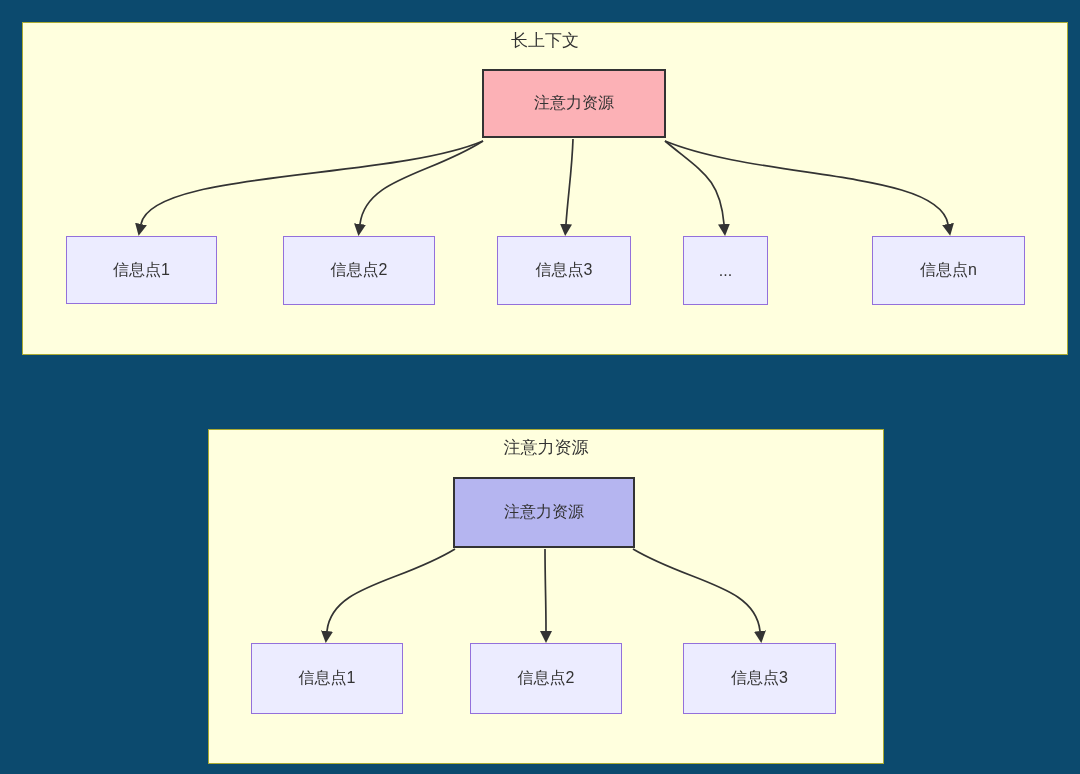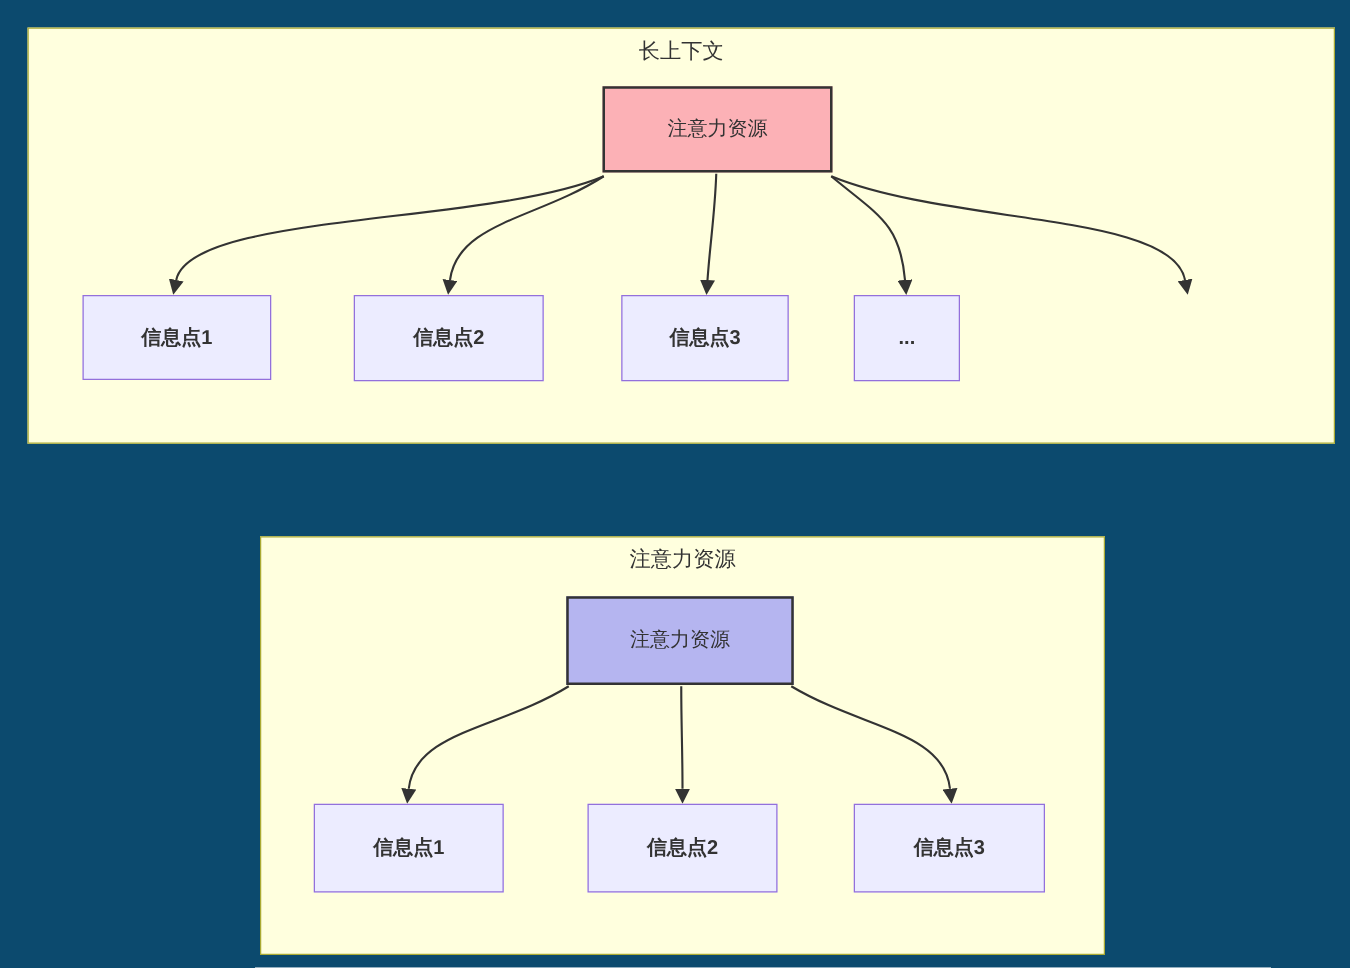--- a/index.html
+++ b/index.html
@@ -38,21 +38,20 @@
     justify-content: center;
     font-size: 16px;
     color: #333333;
   }
   .root-node {
     border: 2px solid #333333;
   }
   .info-node {
     background: #ececff;
     border: 1.5px solid #9370db;
-    font-weight: bold;
   }
   .edges {
     position: absolute;
     left: 0;
     top: 0;
     pointer-events: none;
   }
   .edges path.edge {
     fill: none;
     stroke: #333333;
@@ -89,20 +88,21 @@
     <path class="edge" d="M 545 549 C 545 580, 546 600, 546 631" marker-end="url(#arrow)"></path>
     <path class="edge" d="M 633 549 C 690 583, 755 585, 760 631" marker-end="url(#arrow)"></path>
   </svg>
 
   <div class="node root-node" style="left: 482px; top: 69px; width: 184px; height: 69px; background: rgb(252, 177, 182);">注意力资源</div>
 
   <div class="node info-node" style="left:66px; top:236px; width:151px; height:68px;">信息点1</div>
   <div class="node info-node" style="left:283px; top:236px; width:152px; height:69px;">信息点2</div>
   <div class="node info-node" style="left:497px; top:236px; width:134px; height:69px;">信息点3</div>
   <div class="node info-node" style="left:683px; top:236px; width:85px; height:69px;">...</div>
+  <div class="node info-node" style="left:872px; top:236px; width:153px; height:69px;">信息点n</div>
 
   <div class="node root-node" style="left: 453px; top: 477px; width: 182px; height: 71px; background: rgb(181, 181, 240);">注意力资源</div>
 
   <div class="node info-node" style="left:251px; top:643px; width:152px; height:71px;">信息点1</div>
   <div class="node info-node" style="left:470px; top:643px; width:152px; height:71px;">信息点2</div>
   <div class="node info-node" style="left:683px; top:643px; width:153px; height:71px;">信息点3</div>
 
 </div>
 
 </body></html>

